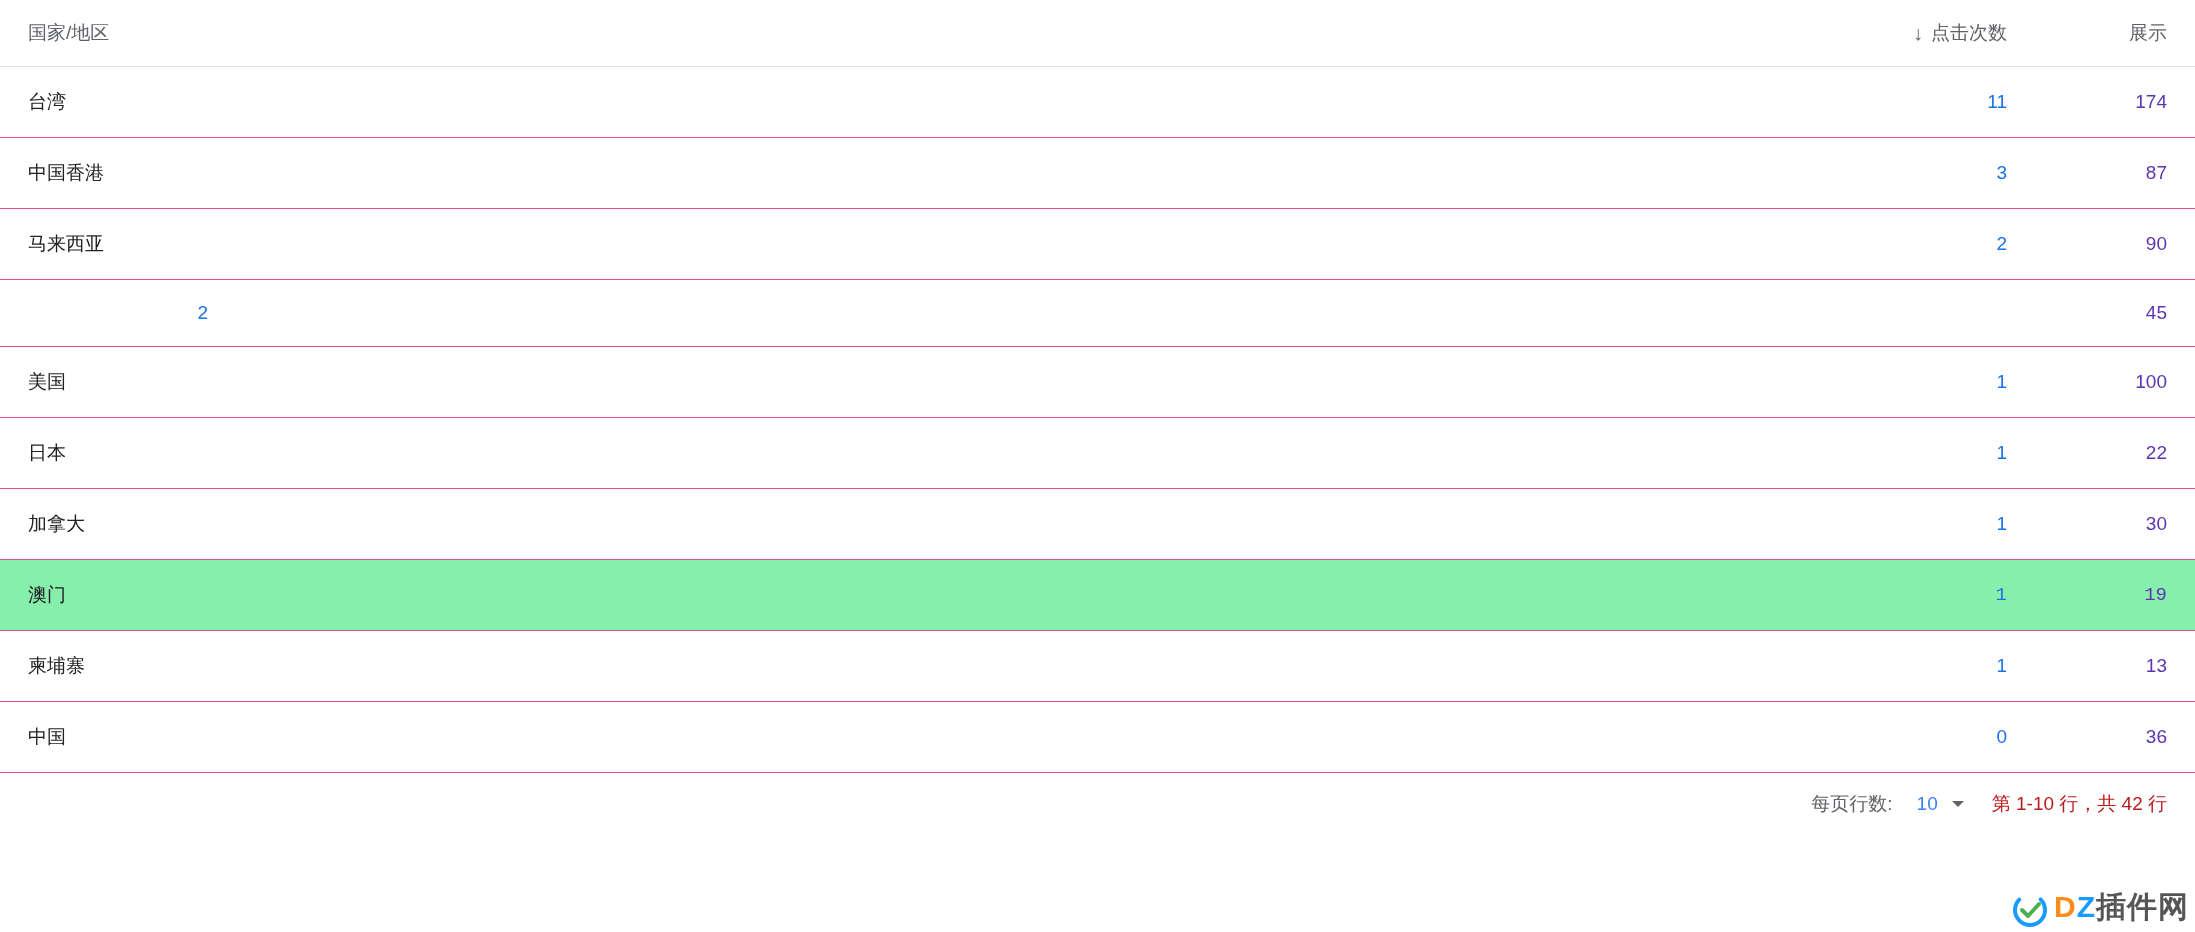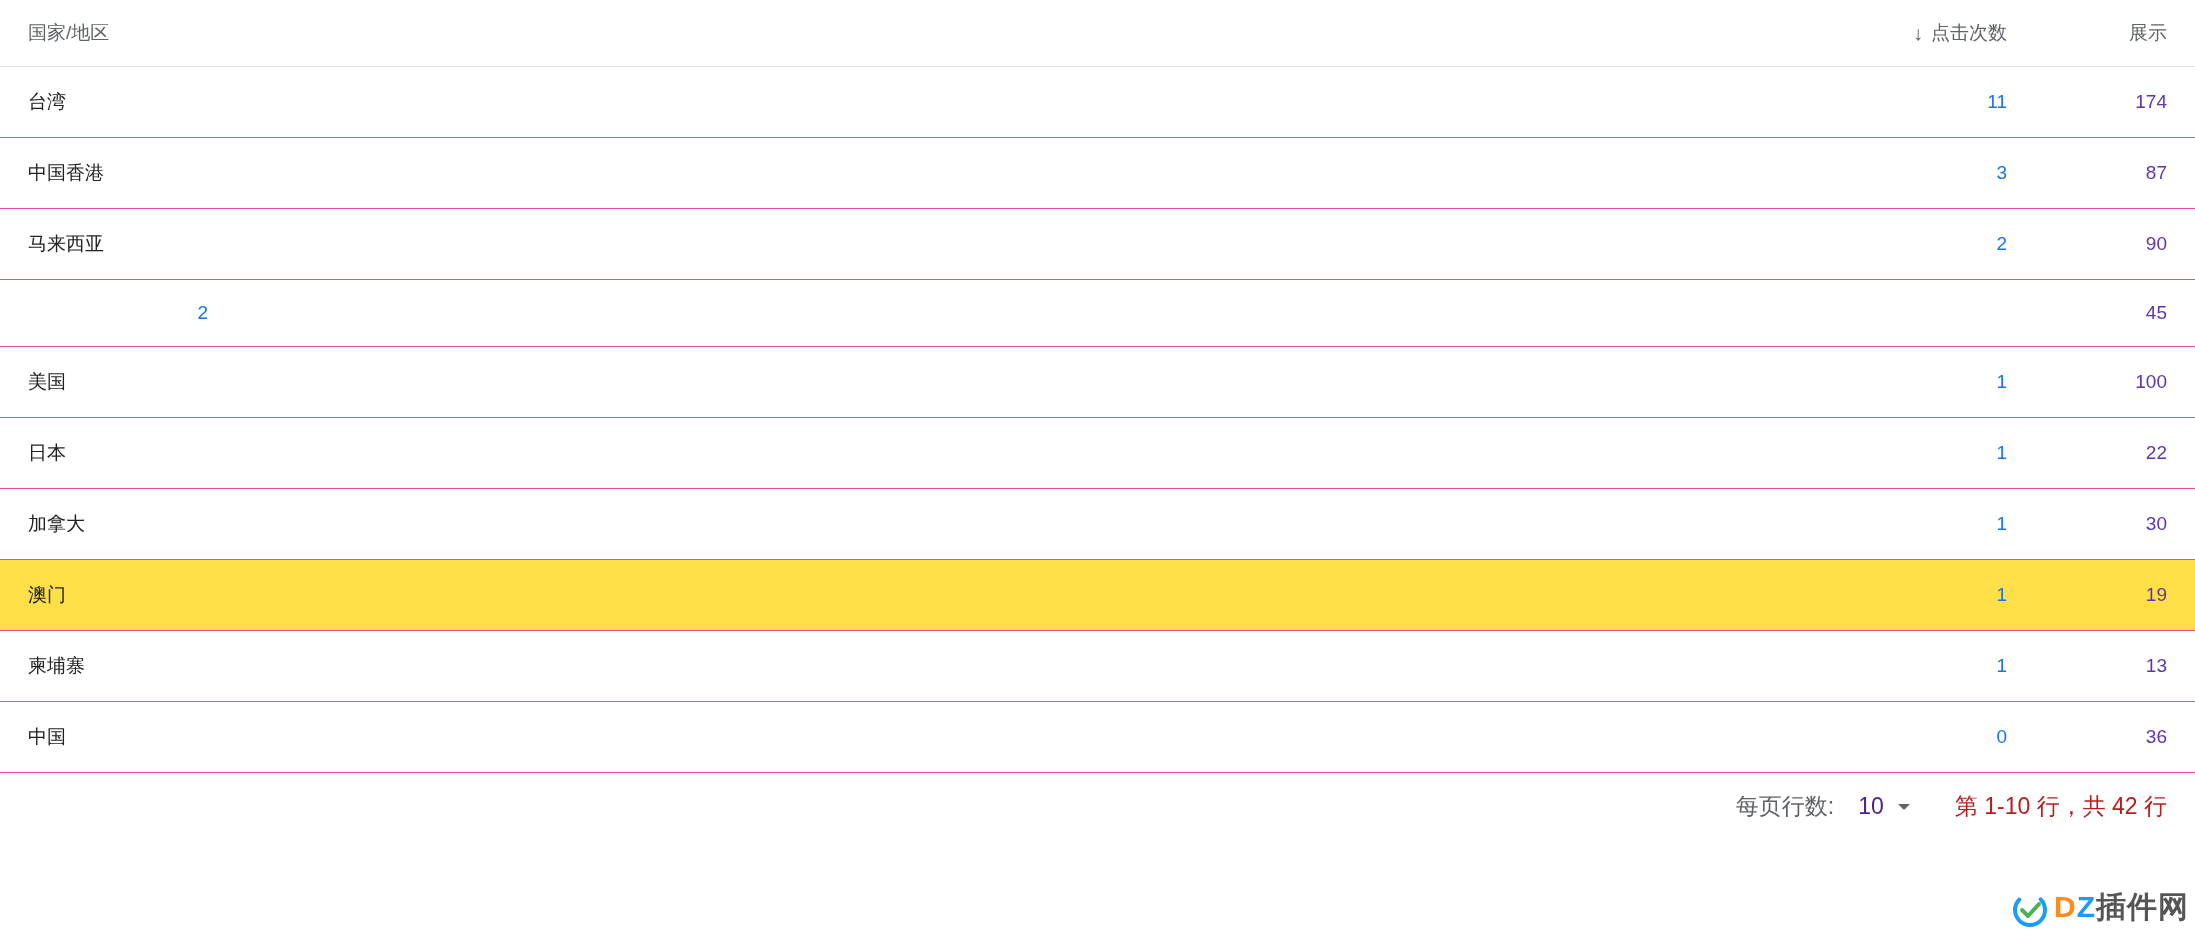--- a/index.html
+++ b/index.html
@@ -47,50 +47,51 @@
     .table-row {
       display: flex;
       align-items: center;
       padding: 22px 28px;
       border-bottom: 1px solid #ec4899;
       color: #202124;
       font-size: 19px;
       justify-content: space-between;
     }
     .table-row.highlighted {
-      background: #fde047;
+      background: #86efac;
+      font-family: Liberation Mono, monospace;
     }
     .table-row .col-country {
       color: #202124;
     }
     .table-row .col-clicks {
       color: #1a73e8;
     }
     .table-row .col-impressions {
       color: #5e35b1;
     }
     .table-footer {
       display: flex;
       align-items: center;
       justify-content: flex-end;
       padding: 18px 28px 10px 28px;
       color: #5f6368;
-      font-size: 23px;
-      gap: 45px;
+      font-size: 19px;
+      gap: 28px;
     }
     .rows-per-page {
       display: flex;
       align-items: center;
       gap: 24px;
     }
     .page-select {
       display: flex;
       align-items: center;
       gap: 14px;
-      color: #4c1d95;
+      color: #3b82f6;
     }
     .dropdown-arrow {
       width: 0;
       height: 0;
       border-left: 6px solid transparent;
       border-right: 6px solid transparent;
       border-top: 6px solid #5f6368;
     }
     .page-range {
       color: #b91c1c;

